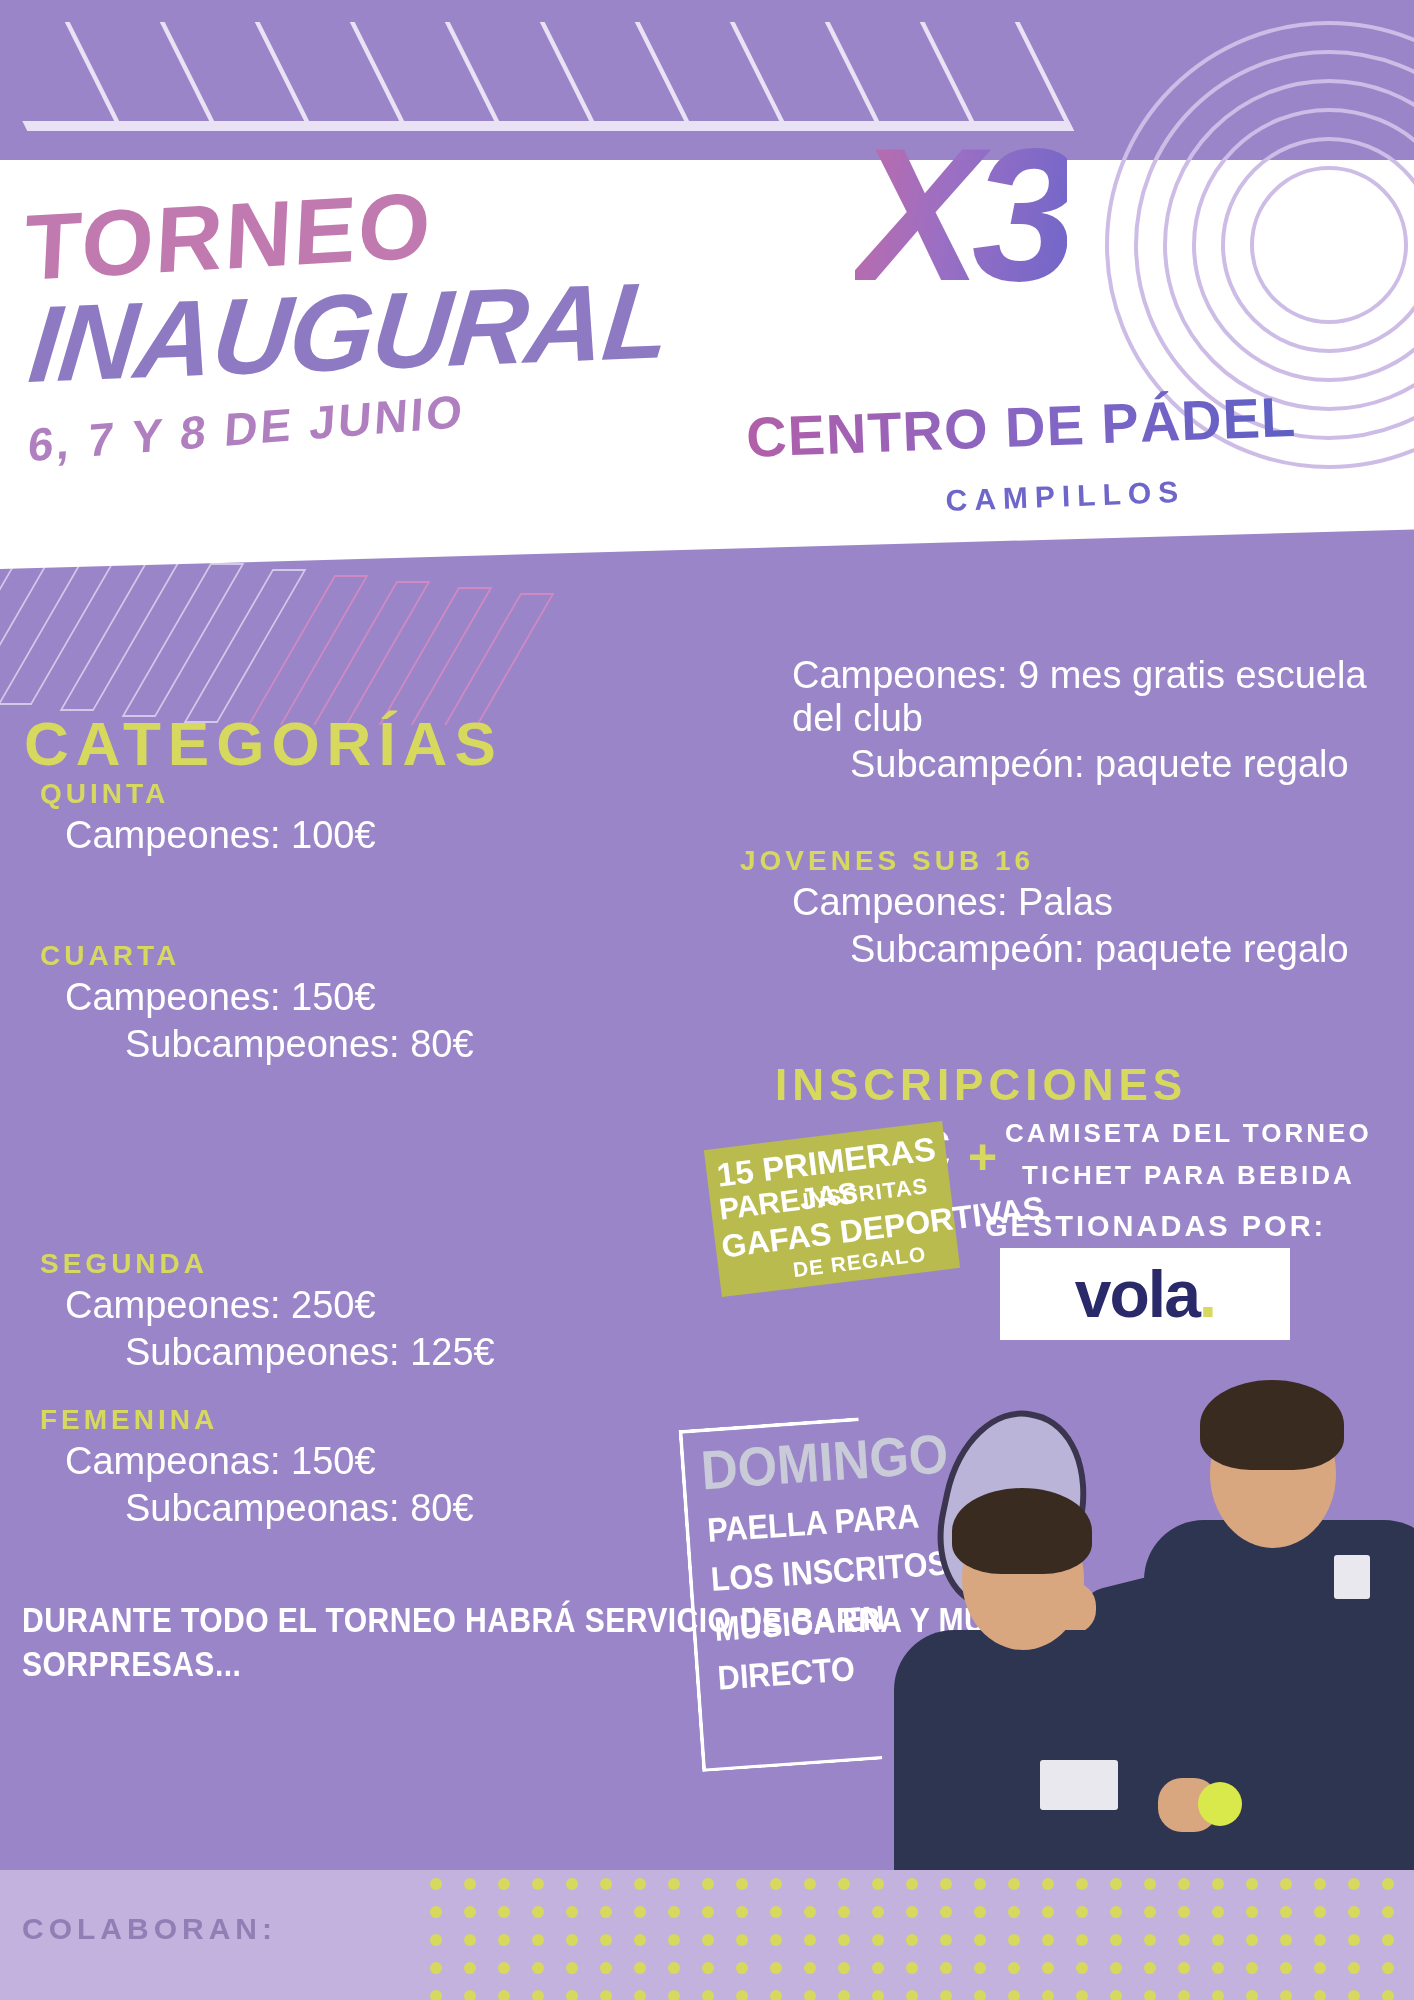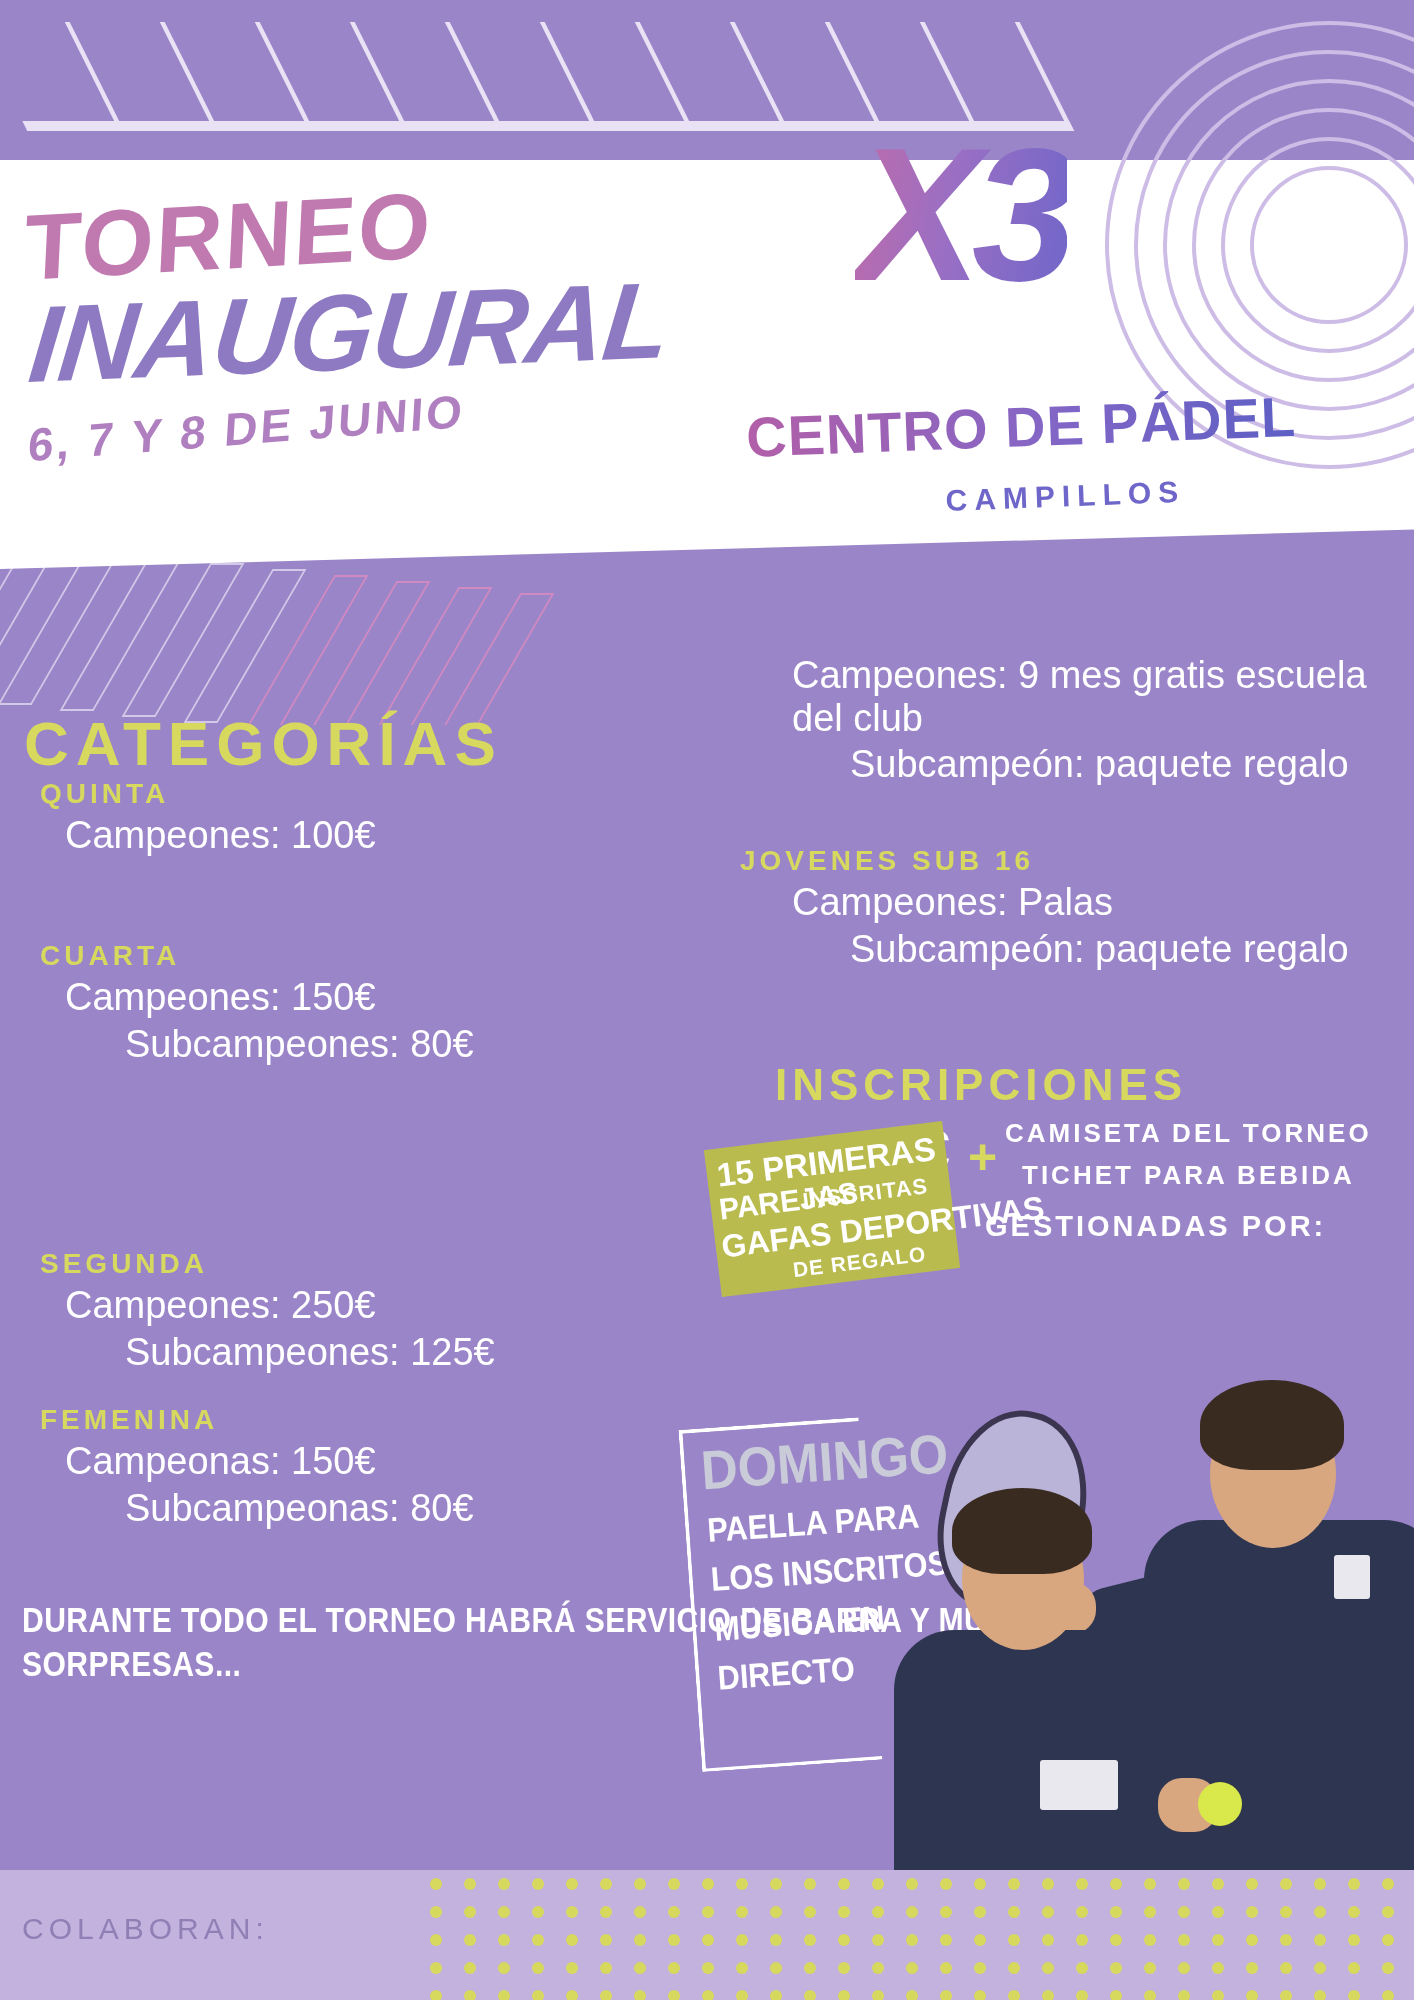--- a/index.html
+++ b/index.html
@@ -401,21 +401,21 @@
   .dot {
     position: absolute;
     width: 12px; height: 12px;
     border-radius: 50%;
     background: #d7d95e;
   }
   .colaboran {
     position: absolute;
     left: 22px; top: 42px;
     font-size: 30px;
-    font-weight: normal;
+    font-weight: bold;
     letter-spacing: 5px;
     color: #8f7fb5;
     white-space: nowrap;
   }
 </style>
 </head>
 <body>
 
 <div id="poster">
 
@@ -505,20 +505,24 @@
     <div class="rc-l2">Subcampeón: paquete regalo</div>
   </div>
 
   <div class="insc-title">INSCRIPCIONES</div>
   <div class="price">25€</div>
   <div class="plus">+</div>
   <div class="camiseta">CAMISETA DEL TORNEO</div>
   <div class="ticket">TICHET PARA BEBIDA</div>
   <div class="gestionadas">GESTIONADAS POR:</div>
 
+  <div class="vola-box">
+    <span class="vola-text">vola</span>
+      <span class="vola-text vola-dot">.</span>
+  </div>
 
   <div class="promo">
     <div class="p1">15 PRIMERAS</div>
     <div class="p2">PAREJAS</div>
     <div class="p3">INSCRITAS</div>
     <div class="p4">GAFAS DEPORTIVAS</div>
     <div class="p5">DE REGALO</div>
   </div>
 
   <div class="domingo-wrap">

